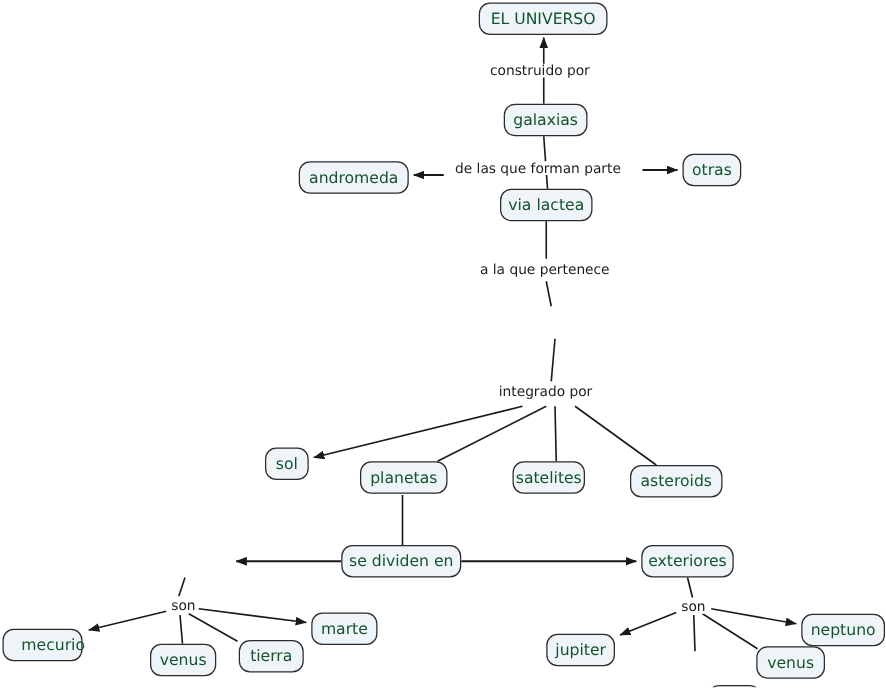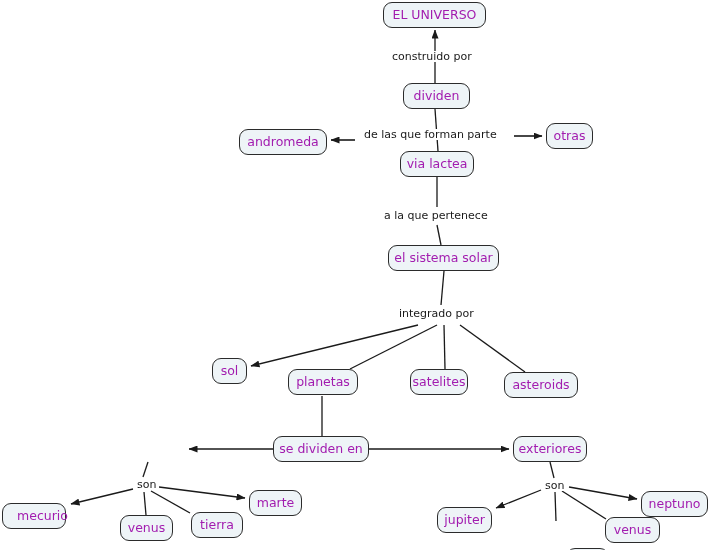--- a/index.html
+++ b/index.html
@@ -24,21 +24,21 @@
     width: 709px;
     height: 550px;
     pointer-events: none;
   }
   .node {
     position: absolute;
     box-sizing: border-box;
     background: #eef4f7;
     border: 1px solid #2b2b2b;
     border-radius: 9px;
-    color: #a21caf;
+    color: #14532d;
     font-size: 12.5px;
     line-height: 1;
     display: flex;
     align-items: center;
     justify-content: center;
     white-space: nowrap;
     padding: 0 9px;
     height: 26px;
   }
   .node.root {
@@ -109,29 +109,28 @@
 
     <line x1="555" y1="492" x2="556" y2="521" stroke="#1a1a1a" stroke-width="1.3"></line>
 
     <line x1="562" y1="491" x2="606" y2="519" stroke="#1a1a1a" stroke-width="1.3"></line>
 
     <line x1="569" y1="487" x2="637" y2="499" stroke="#1a1a1a" stroke-width="1.3" marker-end="url(#arrowhead)"></line>
   </svg>
 
   <div class="node root" style="left:383px; top:2px; width:103px;">EL UNIVERSO</div>
 
-  <div class="node" style="left:403px; top:83px; width:67px;">dividen</div>
+  <div class="node" style="left:403px; top:83px; width:67px;">galaxias</div>
 
   <div class="node" style="left:239px; top:129px; width:88px;">andromeda</div>
 
   <div class="node" style="left:546px; top:123px; width:47px;">otras</div>
 
   <div class="node" style="left:400px; top:151px; width:74px;">via lactea</div>
 
-  <div class="node" style="left:388px; top:245px; width:111px;">el sistema solar</div>
 
   <div class="node" style="left:212px; top:358px; width:35px;">sol</div>
 
   <div class="node" style="left:288px; top:369px; width:70px;">planetas</div>
 
   <div class="node" style="left:410px; top:369px; width:58px;">satelites</div>
 
   <div class="node" style="left:504px; top:372px; width:74px;">asteroids</div>
 
 

